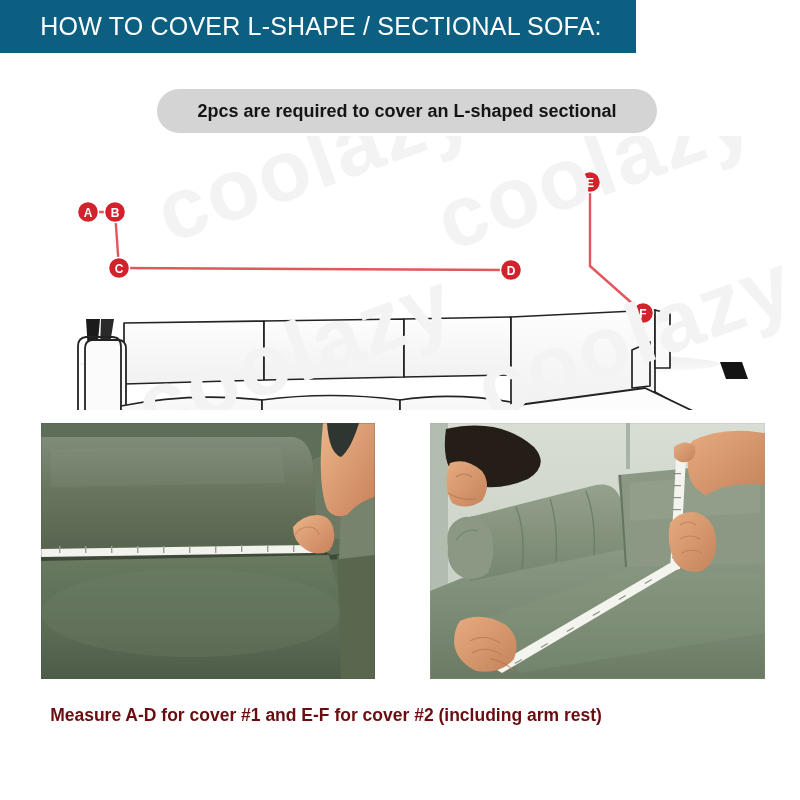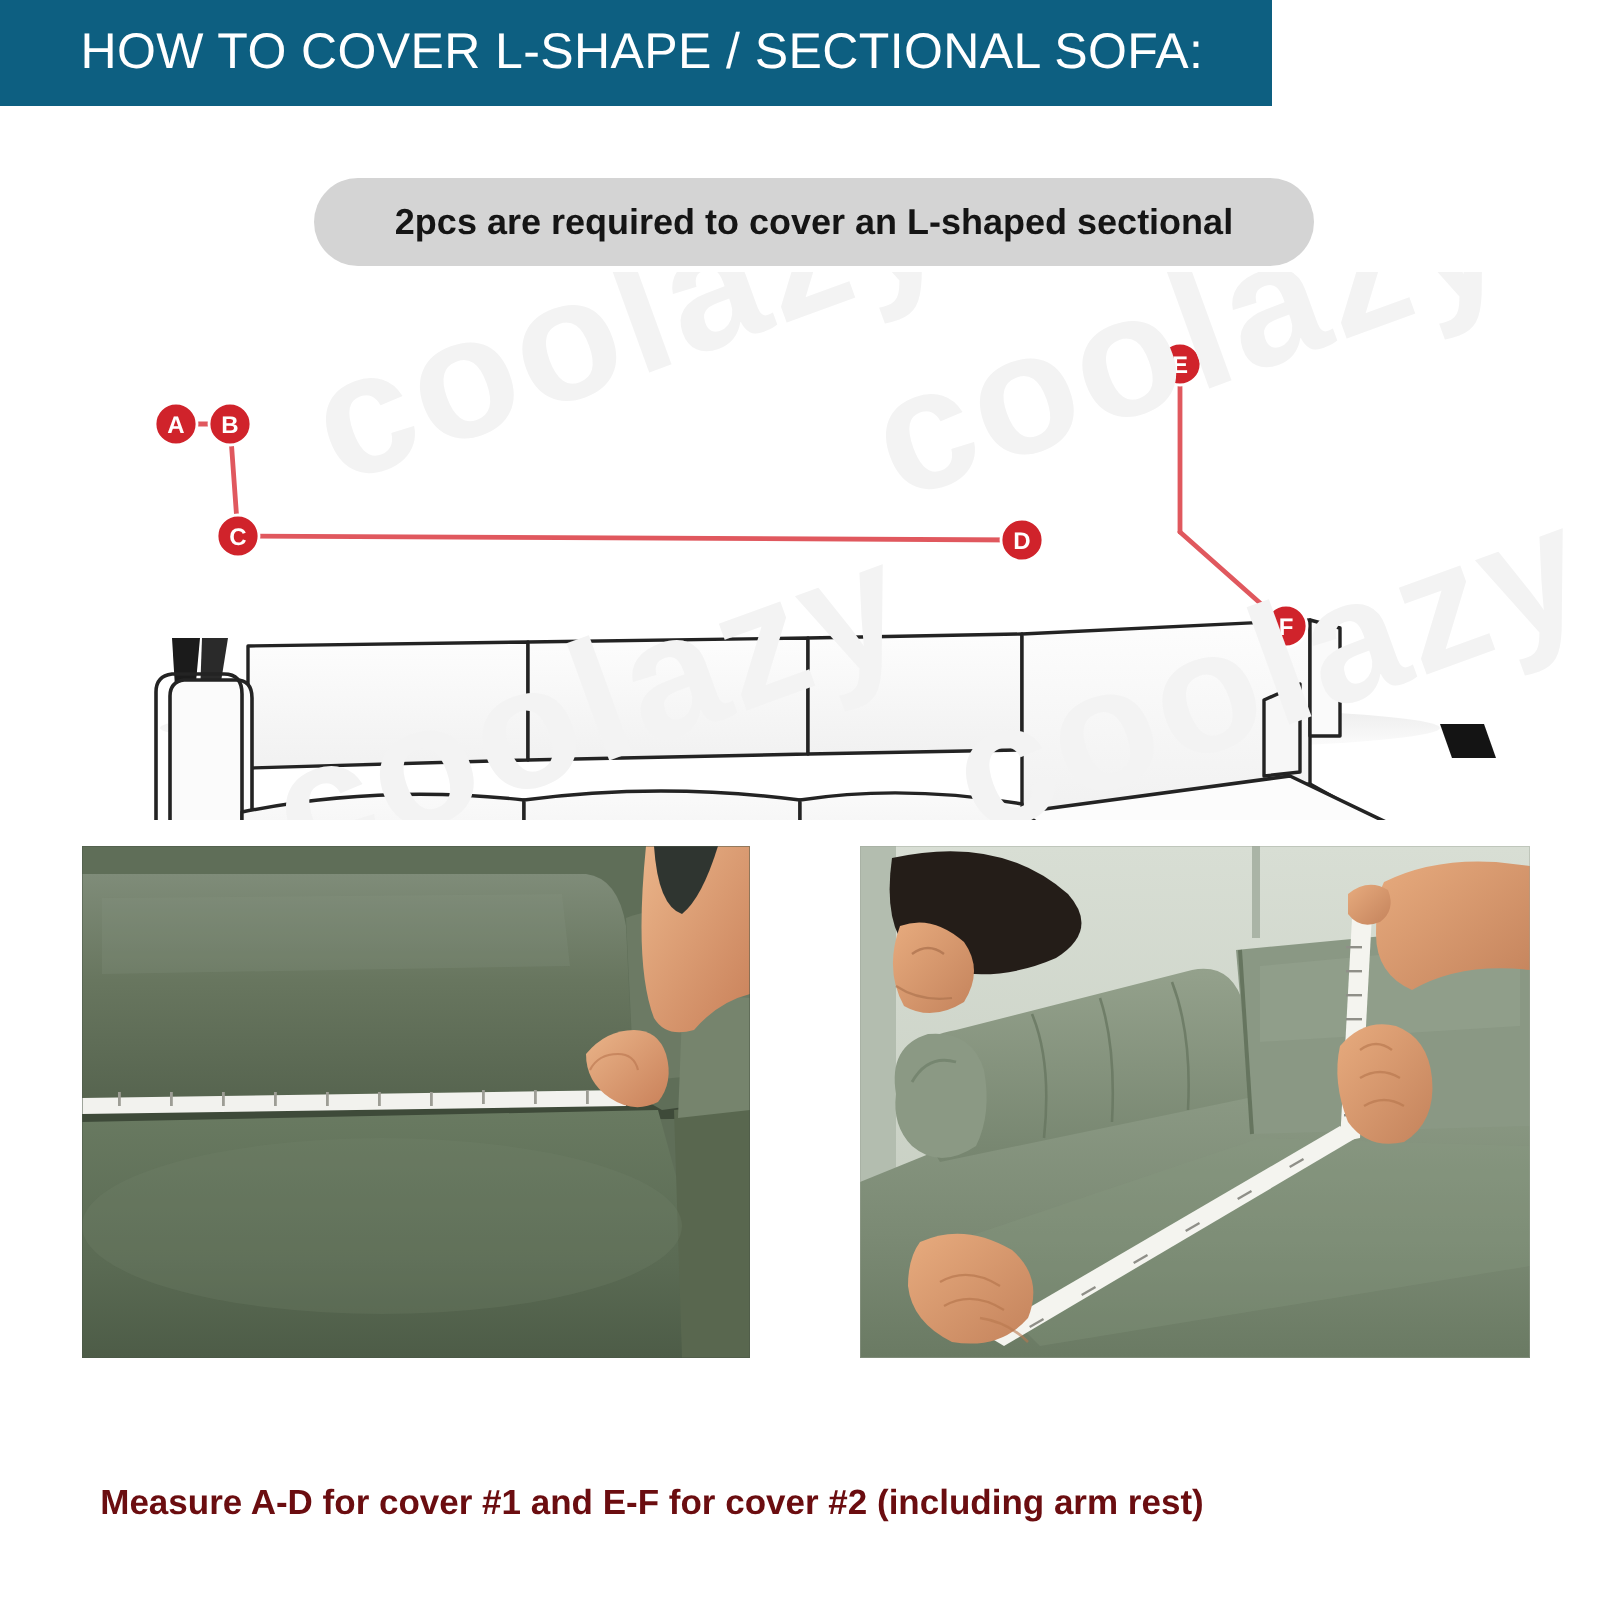--- a/index.html
+++ b/index.html
@@ -77,21 +77,20 @@
   .photo svg { display: block; }
 
   
   .caption {
     position: absolute; left: 0; top: 705px; width: 652px;
     text-align: center;
     color: #6b0d10;
     font-size: 17.5px;
     font-weight: 700;
     white-space: nowrap;
-    margin-top: 36px;
   }
 </style>
 </head>
 <body>
 
 <div id="page">
 
   <div class="header-bar">
     <div class="header-title">HOW TO COVER L-SHAPE / SECTIONAL SOFA:</div>
   </div>

